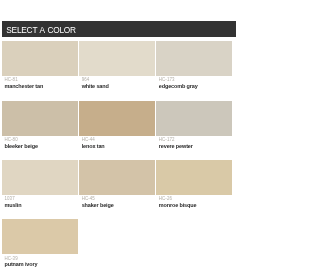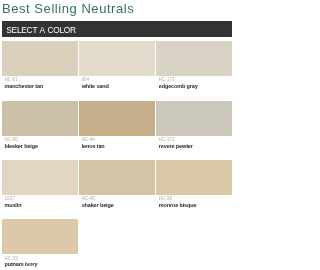--- a/index.html
+++ b/index.html
@@ -14,21 +14,21 @@
   
   .title{
     position:absolute;left:2px;top:0px;
     font-size:13px;line-height:17px;
     color:#35705f;letter-spacing:.55px;white-space:nowrap;
   }
 
   
   .selbar{
     position:absolute;left:1.7px;top:21.2px;
-    width:230.4px;height:15.7px;background:#333333;
+    width:230.4px;height:15.7px;background:#333333;padding-left:48px;
   }
   .selbar-label{
     position:absolute;left:4.6px;top:4.6px;
     font-size:8.3px;line-height:8.3px;color:#ffffff;
     letter-spacing:-0.22px;word-spacing:0.9px;font-weight:normal;white-space:nowrap;
   }
 
   
   .grid{position:absolute;left:1.7px;top:41.3px;width:230.4px;}
   .row{display:flex;width:230.4px;}
@@ -43,21 +43,20 @@
   .nm{
     font-size:5.5px;line-height:1;color:#2a2a2a;font-weight:bold;letter-spacing:-0.14px;
     margin-top:1.2px;white-space:nowrap;
   }
 </style>
 </head>
 <body>
 
 <div class="page">
 
-  <div class="title">Best Selling Neutrals</div>
 
   <div class="selbar">
     <span class="selbar-label">SELECT A COLOR</span>
   </div>
 
   <div class="grid">
       <div class="row">
         <div class="cell">
           <div class="sw" style="background-color: rgb(218, 208, 188);"></div>
           <div class="lab">

